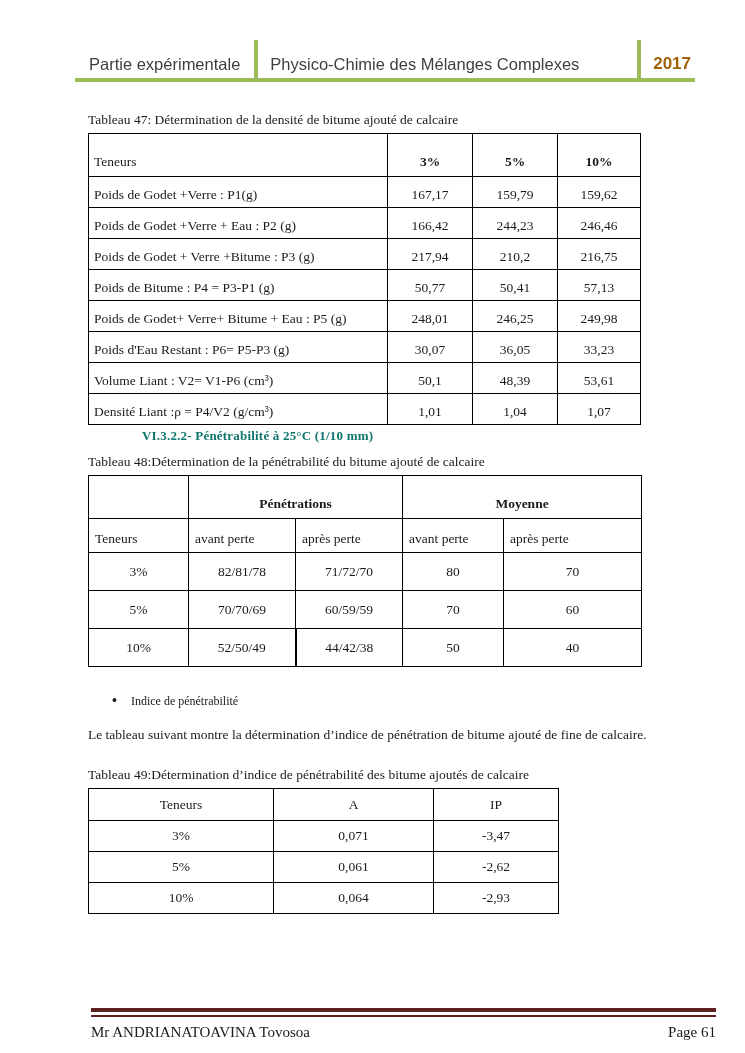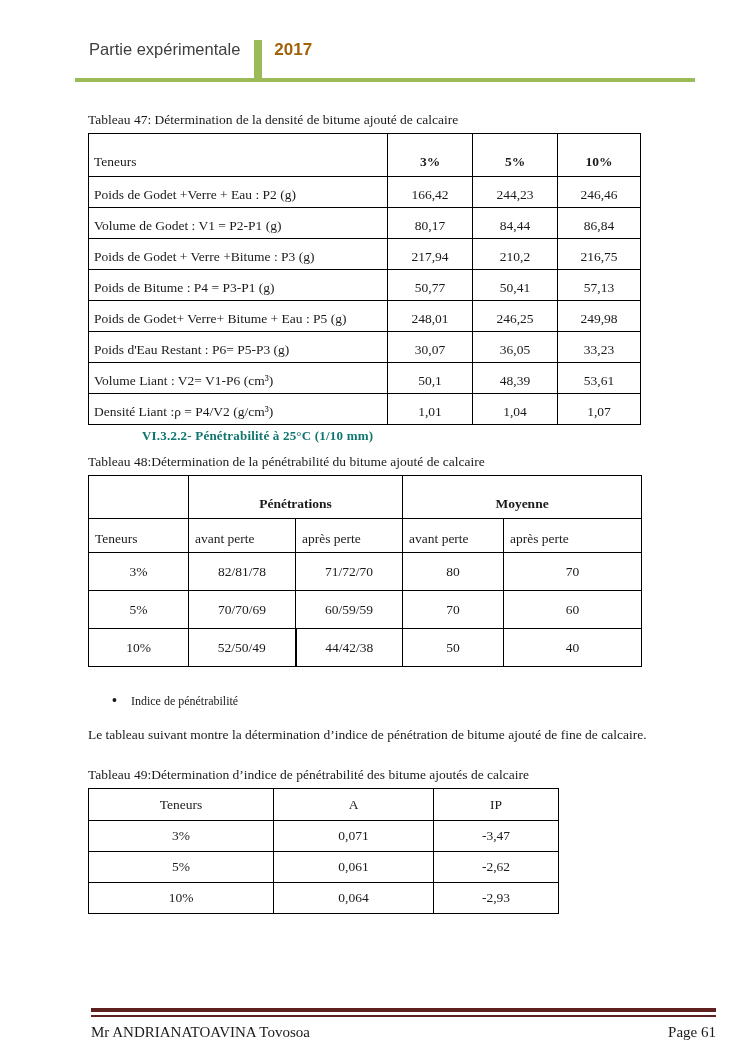--- a/index.html
+++ b/index.html
@@ -6,21 +6,21 @@
   body{
     width:745px;height:1053px;background:#ffffff;
     font-family:"Liberation Serif","DejaVu Serif",serif;
     color:#1a1a1a;position:relative;overflow:hidden;
   }
   .page{position:relative;width:745px;height:1053px;}
 
   
   .hdr{
     margin:40px 50px 0 75px;
-    display:flex;align-items:flex-start;
+    display:flex;align-items:flex-end;
     border-bottom:4px solid #9bbb59;
     font-family:"Liberation Sans","DejaVu Sans",sans-serif;
     color:#3f3f3f;height:38px;
   }
   .hdr .h-left{font-size:16.5px;padding:0 14px 4px 14px;white-space:nowrap;}
   .hdr .h-center{font-size:16.5px;padding:0 14px 4px 12px;white-space:nowrap;flex:1;}
   .hdr .h-year{font-size:17px;font-weight:bold;color:#a16207;padding:0 4px 4px 12px;white-space:nowrap;}
   .vbar{width:4px;background:#9bbb59;align-self:stretch;}
 
   
@@ -64,50 +64,51 @@
   }
 </style>
 </head>
 <body>
 
 <div class="page">
 
   <div class="hdr">
     <span class="h-left">Partie expérimentale</span>
     <span class="vbar"></span>
+    <span class="h-center">Physico-Chimie des Mélanges Complexes</span>
     <span class="vbar"></span>
     <span class="h-year">2017</span>
   </div>
 
   <div class="caption">Tableau 47: Détermination de la densité de bitume ajouté de calcaire</div>
   <table class="t47">
     <colgroup>
         <col style="width:299px">
         <col style="width:85px">
         <col style="width:85px">
         <col style="width:83px">
       </colgroup>
     <tbody>
         <tr>
       <th>Teneurs</th>
       <th class="pct">3%</th>
       <th class="pct">5%</th>
       <th class="pct">10%</th>
     </tr>
     <tr>
+      <td>Poids de Godet +Verre : P1(g)</td>
+      <td class="num">167,17</td>
+      <td class="num">159,79</td>
+      <td class="num">159,62</td>
+    </tr>
+    <tr>
       <td>Poids de Godet +Verre + Eau : P2 (g)</td>
       <td class="num">166,42</td>
       <td class="num">244,23</td>
       <td class="num">246,46</td>
-    </tr>
-    <tr>
-      <td>Volume de Godet : V1 = P2-P1 (g)</td>
-      <td class="num">80,17</td>
-      <td class="num">84,44</td>
-      <td class="num">86,84</td>
     </tr>
     <tr>
       <td>Poids de Godet + Verre +Bitume : P3 (g)</td>
       <td class="num">217,94</td>
       <td class="num">210,2</td>
       <td class="num">216,75</td>
     </tr>
     <tr>
       <td>Poids de Bitume : P4 = P3-P1 (g)</td>
       <td class="num">50,77</td>

